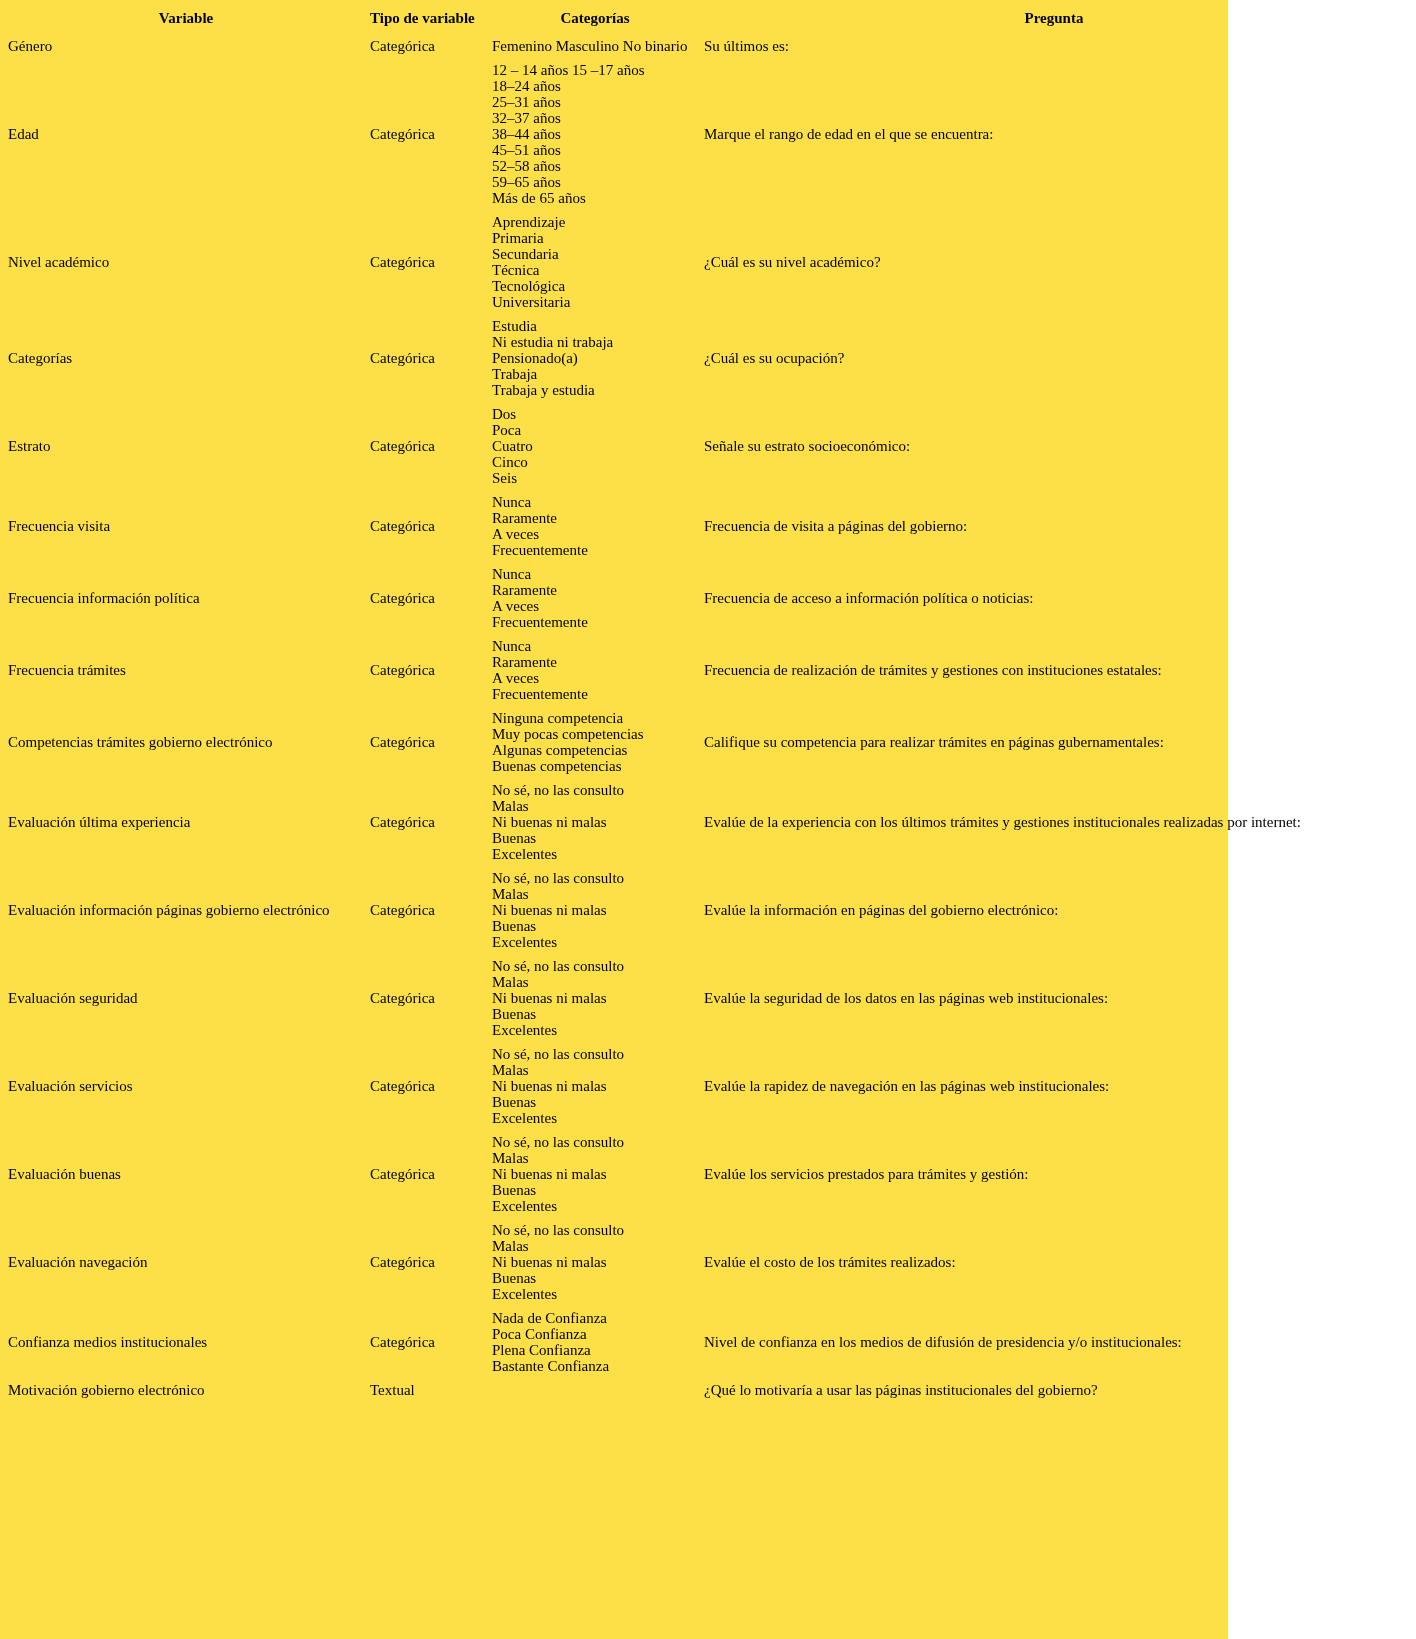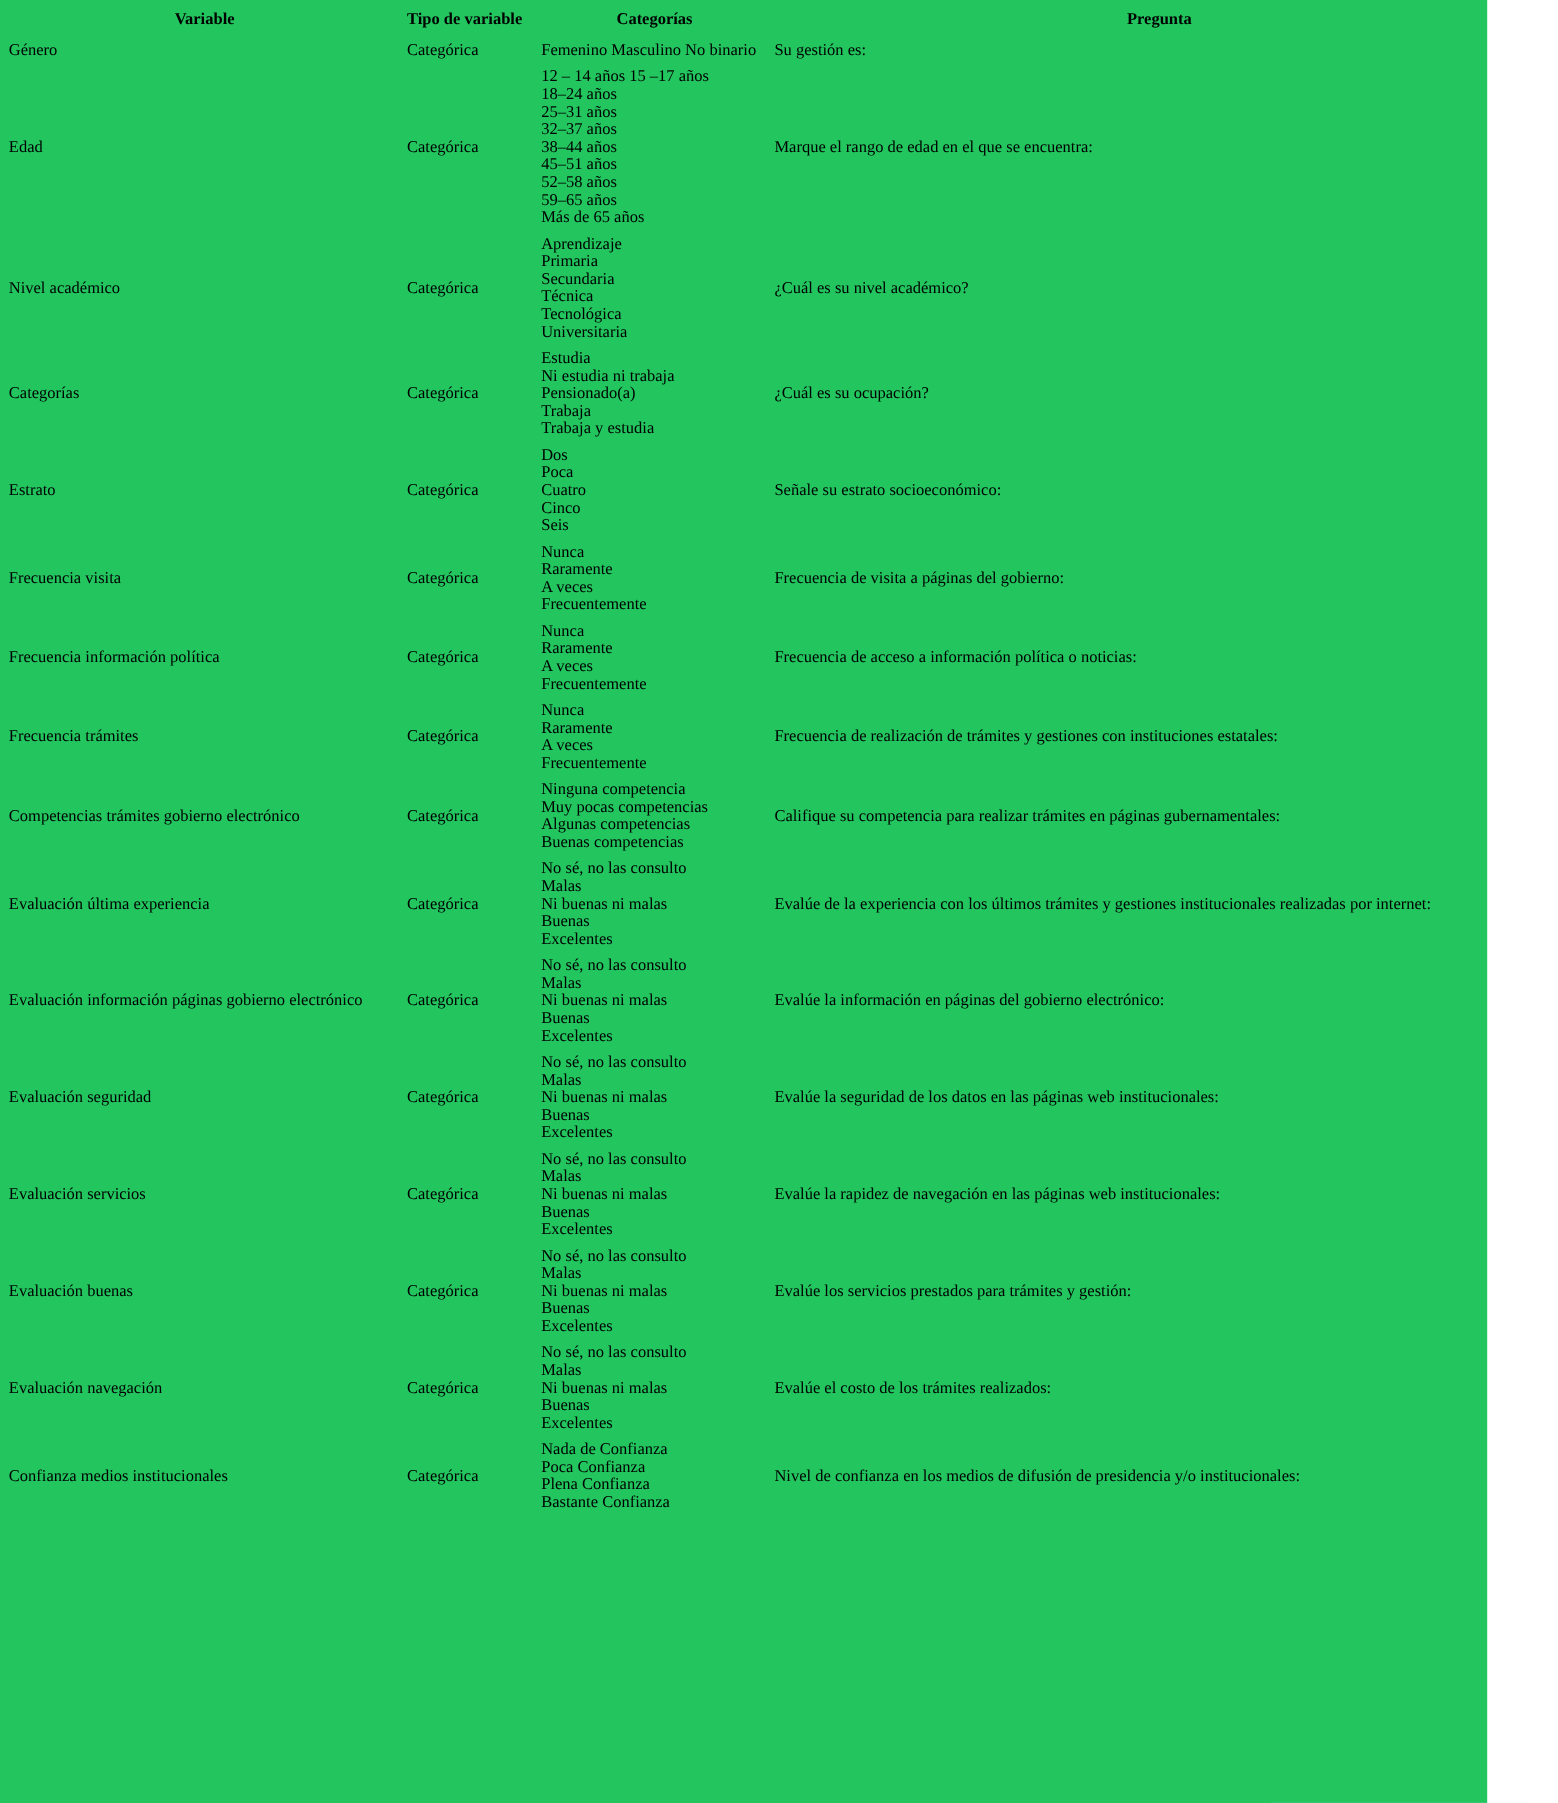--- a/index.html
+++ b/index.html
@@ -3,25 +3,25 @@
 <meta charset="utf-8">
 <style>
   html, body {
     margin: 0;
     padding: 0;
     background: #ffffff;
     color: #000000;
     font-family: "Liberation Serif", "DejaVu Serif", serif;
   }
   .page {
-    width: 1352px;
+    width: 1228px;
     min-height: 1639px;
     box-sizing: border-box;
     padding: 8px 6px 8px 8px;
-    background: #22c55e;
+    background: #fde047;
   }
   table.vars {
     border-collapse: collapse;
     table-layout: fixed;
     width: 1402px;
   }
   table.vars th,
   table.vars td {
     font-size: 15px;
     line-height: 16px;
@@ -70,21 +70,21 @@
         <th>Pregunta</th>
       </tr>
     </thead>
     <tbody>
         <tr>
           <td class="cell-variable">Género</td>
           <td class="cell-tipo">Categórica</td>
           <td class="cell-categorias">
             <div class="cat-line">Femenino Masculino No binario</div>
           </td>
-          <td class="cell-pregunta">Su gestión es:</td>
+          <td class="cell-pregunta">Su últimos es:</td>
         </tr>
         <tr>
           <td class="cell-variable">Edad</td>
           <td class="cell-tipo">Categórica</td>
           <td class="cell-categorias">
             <div class="cat-line">12 – 14 años 15 –17 años</div>
             <div class="cat-line">18–24 años</div>
             <div class="cat-line">25–31 años</div>
             <div class="cat-line">32–37 años</div>
             <div class="cat-line">38–44 años</div>
@@ -252,15 +252,21 @@
           <td class="cell-variable">Confianza medios institucionales</td>
           <td class="cell-tipo">Categórica</td>
           <td class="cell-categorias">
             <div class="cat-line">Nada de Confianza</div>
             <div class="cat-line">Poca Confianza</div>
             <div class="cat-line">Plena Confianza</div>
             <div class="cat-line">Bastante Confianza</div>
           </td>
           <td class="cell-pregunta">Nivel de confianza en los medios de difusión de presidencia y/o institucionales:</td>
         </tr>
+        <tr>
+          <td class="cell-variable">Motivación gobierno electrónico</td>
+          <td class="cell-tipo">Textual</td>
+          <td class="cell-categorias"></td>
+          <td class="cell-pregunta">¿Qué lo motivaría a usar las páginas institucionales del gobierno?</td>
+        </tr>
       </tbody>
   </table>
 </div>
 
 </body></html>

